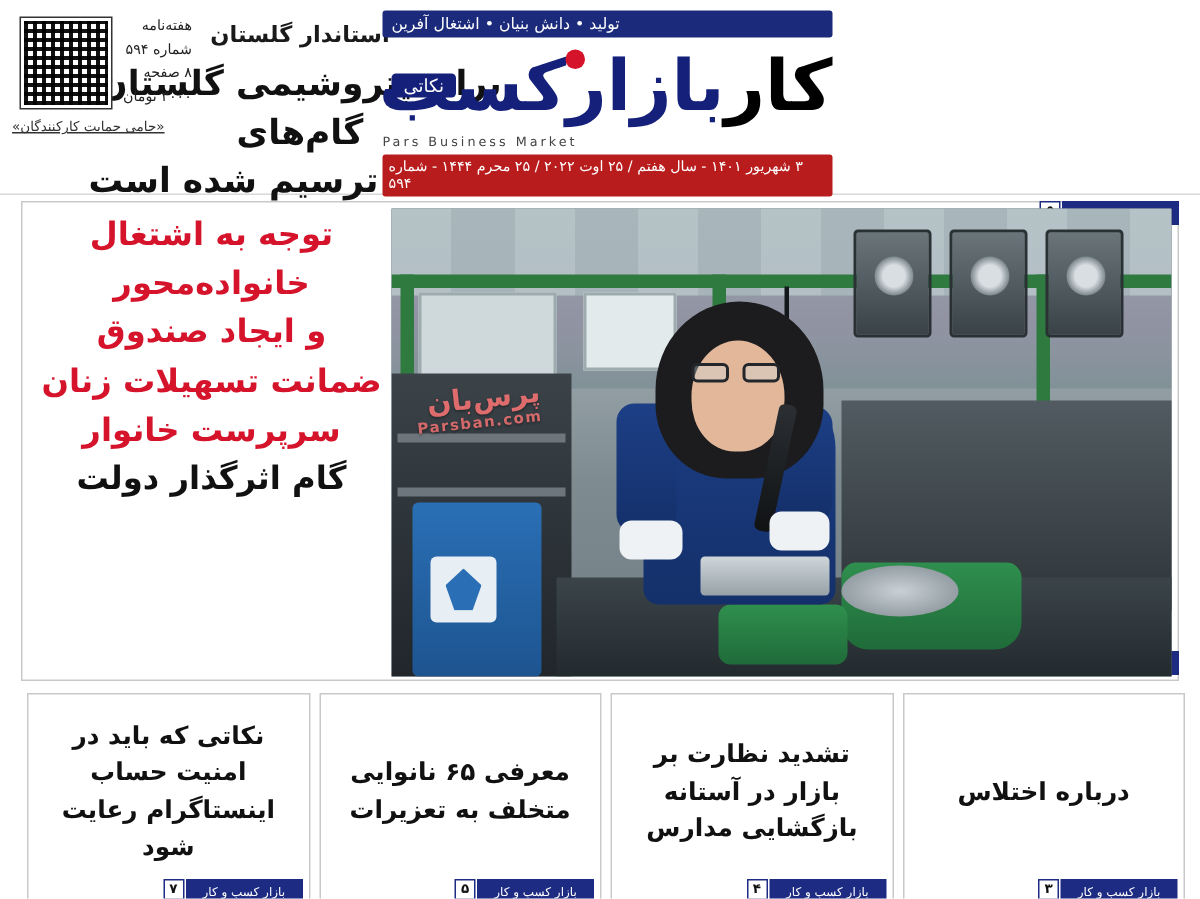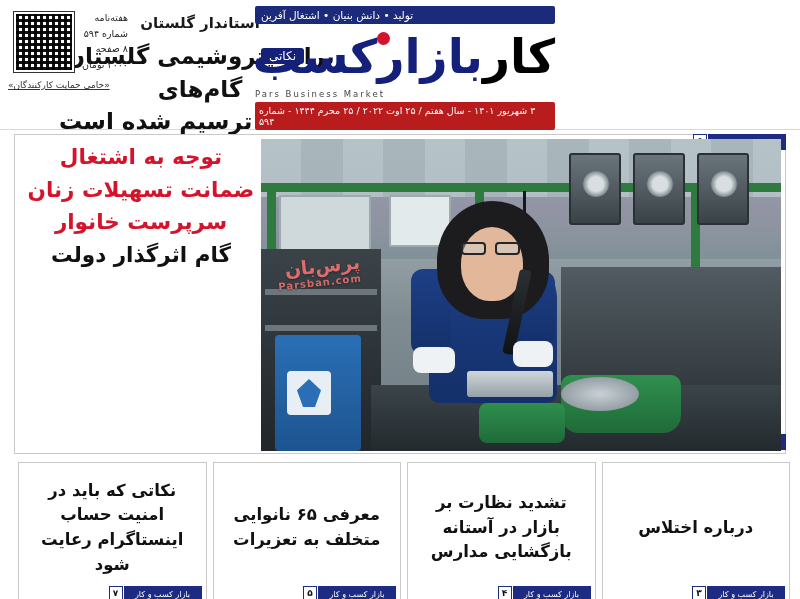--- a/index.html
+++ b/index.html
@@ -428,20 +428,22 @@
       <div class="ph-glove" style="bottom:84px;left:252px;width:40px;height:26px;"></div>
       <div class="ph-bowl"></div>
       <div class="ph-watermark">
         <span>پرس‌بان</span>
         <small>Parsban.com</small>
       </div>
     </div>
 
     <div class="lead-head">
       <div class="l">توجه به اشتغال</div>
+      <div class="l">خانواده‌محور</div>
+      <div class="l">و ایجاد صندوق</div>
       <div class="l">ضمانت تسهیلات زنان</div>
       <div class="l">سرپرست خانوار</div>
       <div class="l dark">گام اثرگذار دولت</div>
     </div>
   </div>
 
   <div class="bottom">
 
     <div class="bcard">
       <div class="btxt">نکاتی که باید در امنیت حساب اینستاگرام رعایت شود</div>

